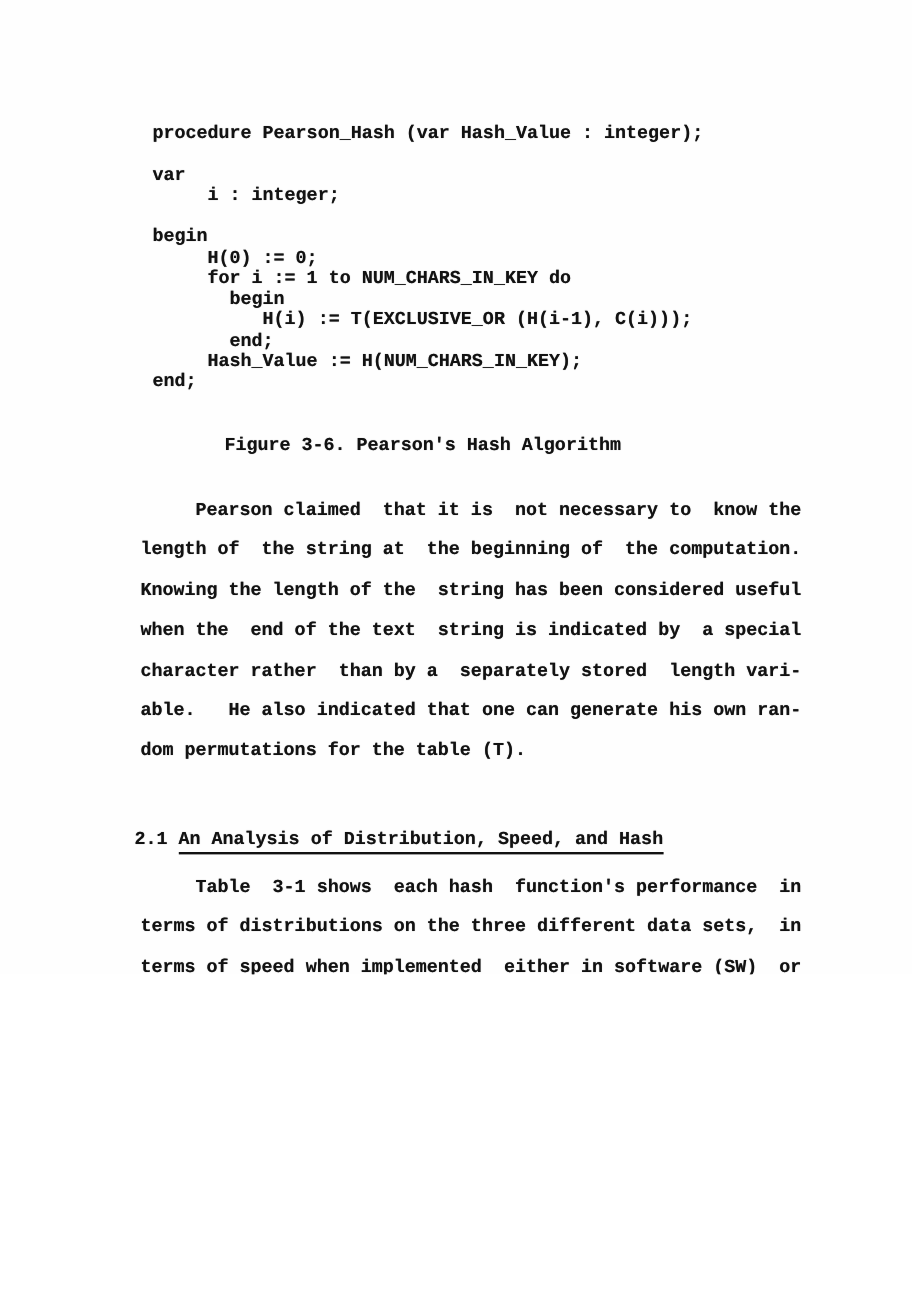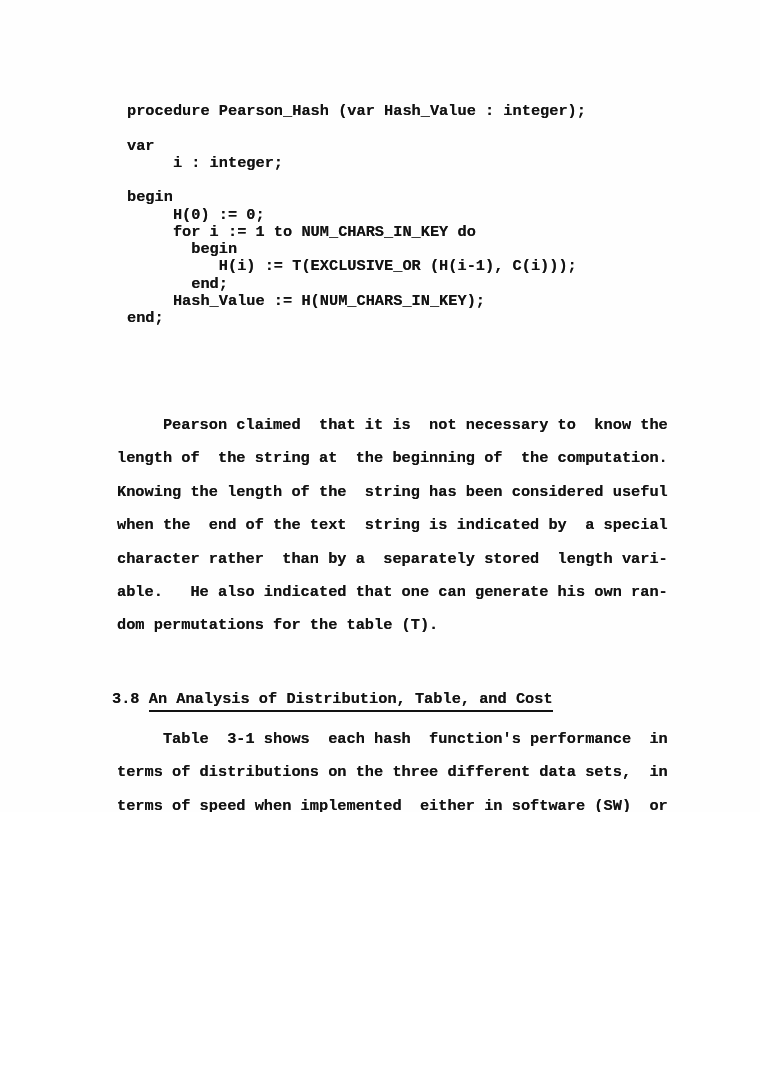--- a/index.html
+++ b/index.html
@@ -73,30 +73,31 @@
 
 begin
      H(0) := 0;
      for i := 1 to NUM_CHARS_IN_KEY do
        begin
           H(i) := T(EXCLUSIVE_OR (H(i-1), C(i)));
        end;
      Hash_Value := H(NUM_CHARS_IN_KEY);
 end;</pre>
 
+  <div class="mono figure-caption">Figure 3-6. Pearson's Hash Algorithm</div>
 
   <pre class="mono body-paragraph para-1">     Pearson claimed  that it is  not necessary to  know the
 length of  the string at  the beginning of  the computation.
 Knowing the length of the  string has been considered useful
 when the  end of the text  string is indicated by  a special
 character rather  than by a  separately stored  length vari-
 able.   He also indicated that one can generate his own ran-
 dom permutations for the table (T).</pre>
 
-  <div class="mono section-heading"><span>3.8 </span><span class="title-underlined">An Analysis of Distribution, Table, and Cost</span></div>
+  <div class="mono section-heading"><span>2.1 </span><span class="title-underlined">An Analysis of Distribution, Speed, and Hash</span></div>
 
   <pre class="mono body-paragraph para-2">     Table  3-1 shows  each hash  function's performance  in
 terms of distributions on the three different data sets,  in
 terms of speed when implemented  either in software (SW)  or
 in hardware (HW),  and in terms  of the cost of the hardware
 implementation of  the hash  function.   For  measurement of
 distribution, mean square deviation (MSD)  is provided when-
 ever a hash function is applied to the three different data</pre>
 
   <div class="mono page-number">-75-</div>

